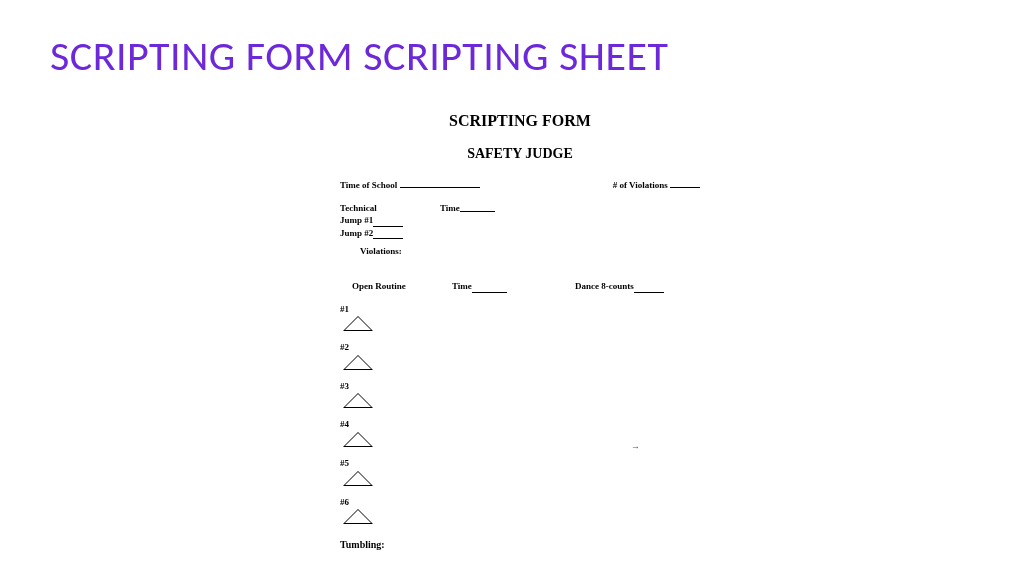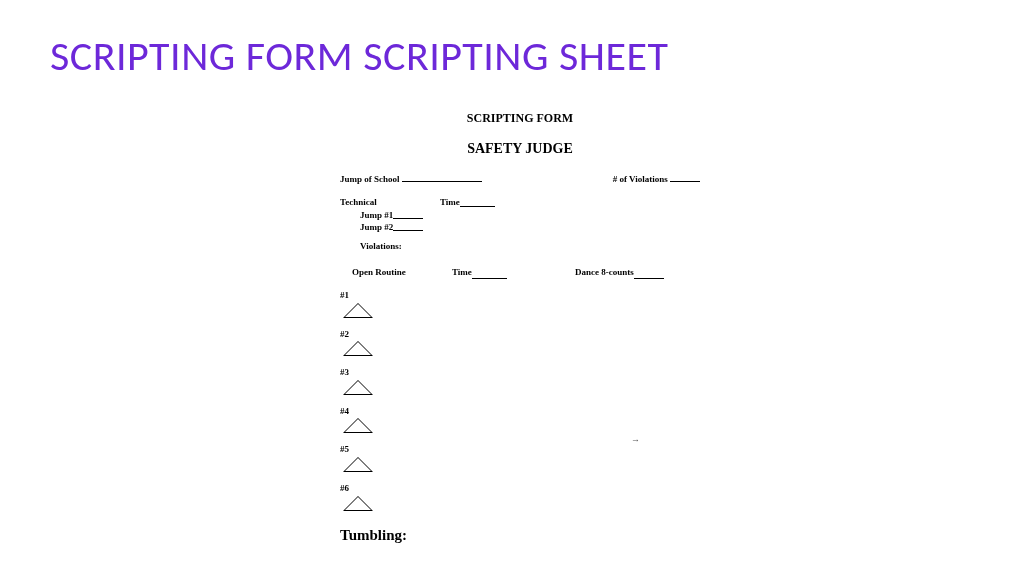--- a/index.html
+++ b/index.html
@@ -27,43 +27,43 @@
       width: 360px;
       font-size: 9px;
       color: #000000;
       line-height: 1.4;
     }
     .doc-header {
       text-align: center;
       margin-bottom: 14px;
     }
     .doc-title {
-      font-size: 12px;
+      font-size: 16px;
       font-weight: bold;
     }
     .doc-subtitle {
       font-size: 14px;
       font-weight: bold;
       margin-top: 12px;
     }
     .row-top { display: flex; justify-content: space-between; margin-bottom: 10px; }
     .label-bold { font-weight: bold; }
     .underline {
       display: inline-block;
       border-bottom: 1px solid #000;
       height: 10px;
     }
     .w80 { width: 80px; }
     .w35 { width: 35px; }
     .w30 { width: 30px; }
     .tech-block { margin-bottom: 8px; }
-    .tech-header { display: flex; align-items: center; }
+    .tech-header { display: flex; }
     .tech-label { width: 100px; }
-    .jump-line { margin-left: 20px; display: flex; }
-    .violations { margin-left: 20px; margin-top: 6px; margin-bottom: 14px; }
+    .jump-line { display: flex; align-items: flex-end; }
+    .violations { margin-left: 20px; margin-top: 6px; margin-bottom: 22px; }
     .open-row { display: flex; margin-bottom: 6px; margin-left: 12px; }
     .open-col1 { width: 100px; }
     .open-col2 { width: 78px; display: flex; align-items: flex-end; }
     .open-col3 { display: flex; align-items: flex-end; padding-left: 45px; }
     .stunt-item { margin-top: 10px; }
     .stunt-num { font-weight: bold; font-size: 9px; }
     .triangle {
       width: 0;
       height: 0;
       border-left: 15px solid transparent;
@@ -96,37 +96,37 @@
       border-bottom: 13.5px solid #fff;
       z-index: 1;
     }
     .page-arrow {
       position: absolute;
       right: 60px;
       bottom: 100px;
       font-size: 9px;
       color: #555;
     }
-    .tumbling { margin-top: 14px; font-weight: bold; font-size: 15px; }
+    .tumbling { margin-top: 14px; font-weight: bold; font-size: 10px; }
   </style>
 </head>
 <body>
 
 <div class="slide-title">SCRIPTING FORM SCRIPTING SHEET</div>
 
 <div class="form-container">
 
   <div class="doc-header">
     <div class="doc-title">SCRIPTING FORM</div>
     <div class="doc-subtitle">SAFETY JUDGE</div>
   </div>
 
   <div class="row-top">
     <div>
-      <span class="label-bold">Jump of School</span>
+      <span class="label-bold">Time of School</span>
       <span class="underline w80"></span>
     </div>
     <div>
       <span class="label-bold"># of Violations</span>
       <span class="underline w30"></span>
     </div>
   </div>
 
   <div class="tech-block">
     <div class="tech-header">

